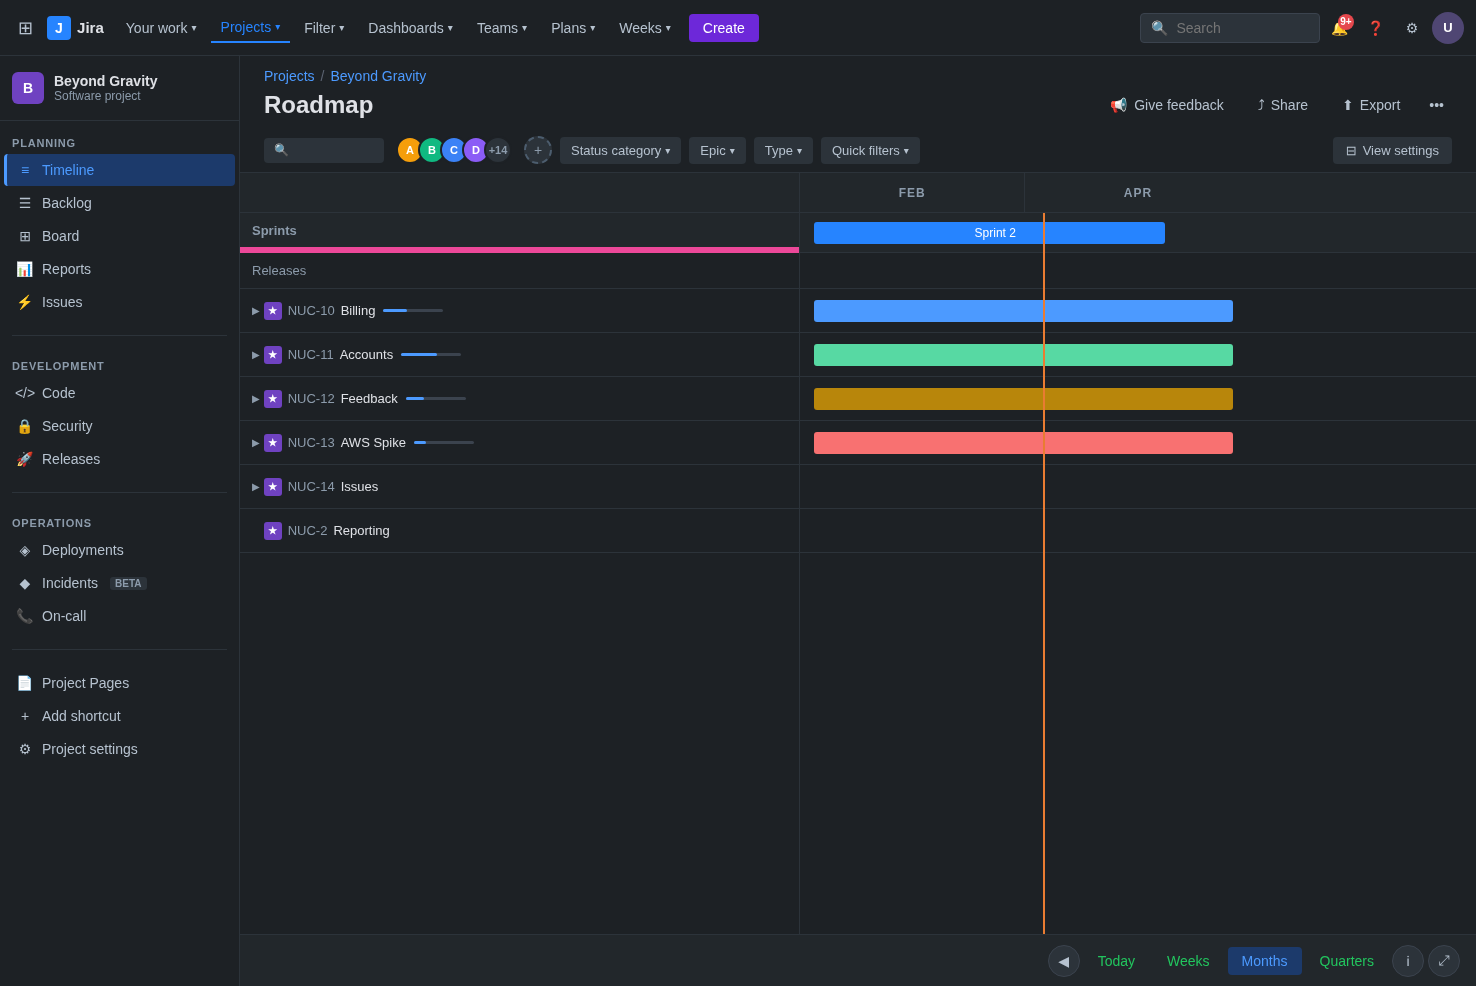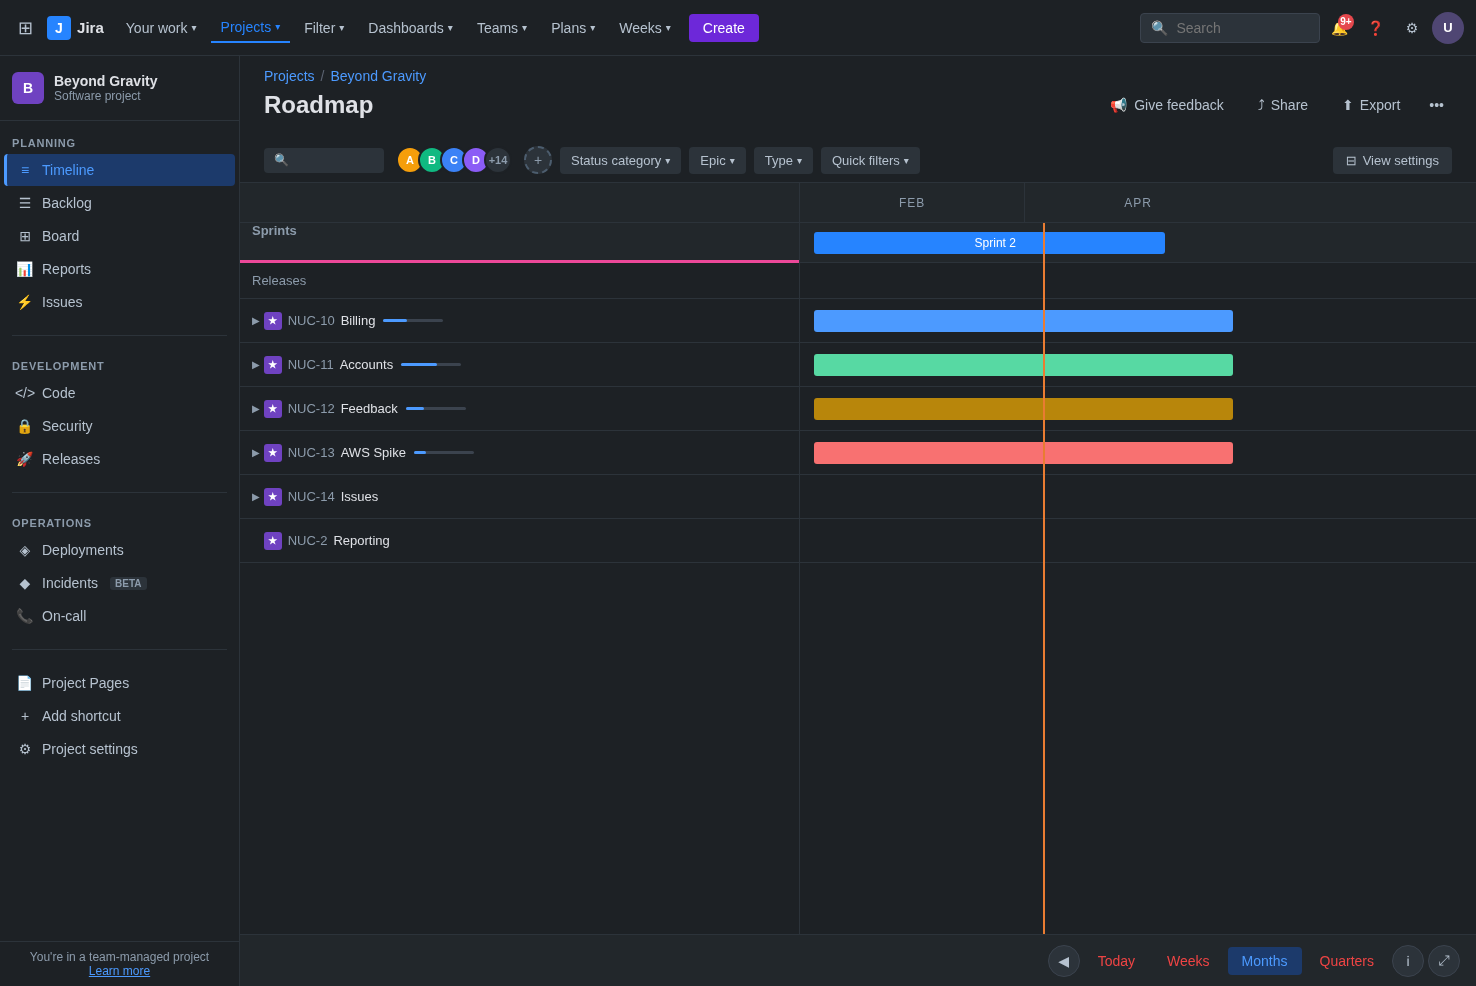--- a/index.html
+++ b/index.html
@@ -55,21 +55,21 @@
     .beta-badge { background: #2c333a; color: #8c9bab; border-radius: 3px; font-size: 10px; padding: 1px 5px; margin-left: 4px; font-weight: 600; }
 
     
     .main-content { flex: 1; display: flex; flex-direction: column; overflow: hidden; background: #1d2125; }
 
     
     .page-header { padding: 12px 24px 0; }
     .breadcrumb { display: flex; align-items: center; gap: 6px; color: #8c9bab; font-size: 14px; margin-bottom: 6px; }
     .breadcrumb-link { color: #4c9aff; cursor: pointer; }
     .breadcrumb-sep { color: #5c6472; }
-    .page-title-row { display: flex; align-items: center; justify-content: space-between; margin-bottom: 18px; }
+    .page-title-row { display: flex; align-items: center; justify-content: space-between; margin-bottom: 8px; }
     .page-title { color: #dfe1e6; font-size: 24px; font-weight: 600; }
     .page-actions { display: flex; align-items: center; gap: 8px; }
     .action-btn { display: flex; align-items: center; gap: 6px; padding: 6px 12px; border-radius: 4px; cursor: pointer; color: #b6c2cf; background: transparent; border: 1px solid transparent; font-size: 14px; }
     .action-btn-icon { font-size: 14px; }
     .more-btn { padding: 6px 8px; border-radius: 4px; cursor: pointer; color: #b6c2cf; }
 
     
     .toolbar { padding: 8px 24px; display: flex; align-items: center; gap: 8px; border-bottom: 1px solid #2c333a; }
     .search-filter { display: flex; align-items: center; gap: 6px; background: #2c333a; border-radius: 4px; padding: 5px 10px; width: 120px; }
     .search-filter input { background: none; border: none; outline: none; color: #b6c2cf; width: 100%; font-size: 13px; }
@@ -80,29 +80,29 @@
     .add-person-btn { width: 28px; height: 28px; border-radius: 50%; background: #2c333a; border: 2px dashed #4c5d6e; display: flex; align-items: center; justify-content: center; cursor: pointer; color: #8c9bab; margin-left: 4px; font-size: 14px; }
     .filter-btn { display: flex; align-items: center; gap: 4px; padding: 5px 10px; background: #2c333a; border-radius: 4px; cursor: pointer; color: #b6c2cf; font-size: 13px; border: 1px solid transparent; }
     .filter-btn .chevron { font-size: 10px; }
     .view-settings-btn { display: flex; align-items: center; gap: 6px; padding: 5px 12px; background: #2c333a; border-radius: 4px; cursor: pointer; color: #b6c2cf; font-size: 13px; margin-left: auto; border: 1px solid transparent; }
 
     
     .roadmap-container { flex: 1; overflow: hidden; display: flex; flex-direction: column; }
     .roadmap-header-row { display: flex; height: 40px; border-bottom: 1px solid #2c333a; background: #22272b; }
     .roadmap-label-col { width: 560px; flex-shrink: 0; border-right: 1px solid #2c333a; }
     .roadmap-months { flex: 1; display: grid; grid-template-columns: 1fr 1fr 1fr; }
-    .month-col { border-right: 1px solid #2c333a; display: flex; align-items: center; justify-content: center; color: #8c9bab; font-size: 12px; font-weight: 400; letter-spacing: 1px; }
+    .month-col { border-right: 1px solid #2c333a; display: flex; align-items: center; justify-content: center; color: #8c9bab; font-size: 12px; font-weight: 700; letter-spacing: 1px; }
     .month-col:last-child { border-right: none; }
 
     .roadmap-body { flex: 1; display: flex; overflow: hidden; position: relative; }
     .roadmap-left-panel { width: 560px; flex-shrink: 0; border-right: 1px solid #2c333a; overflow-y: auto; }
     .roadmap-right-panel { flex: 1; overflow: hidden; position: relative; }
 
     
-    .sprint-row { height: 40px; display: flex; align-items: flex-start; padding: 0 12px; border-bottom: 3px solid #ec4899; background: #22272b; }
+    .sprint-row { height: 40px; display: flex; align-items: center; padding: 0 12px; border-bottom: 6px solid #ec4899; background: #22272b; }
     .sprint-label { color: #8c9bab; font-size: 13px; font-weight: 600; }
     .sprint-bar-row { height: 40px; border-bottom: 1px solid #2c333a; background: #22272b; position: relative; }
     .sprint-bar { position: absolute; top: 50%; transform: translateY(-50%); height: 22px; background: #2684ff; border-radius: 3px; display: flex; align-items: center; justify-content: center; color: white; font-size: 12px; font-weight: 500; }
 
     
     .releases-row { height: 36px; display: flex; align-items: center; padding: 0 12px; border-bottom: 1px solid #2c333a; background: #1d2125; }
     .releases-label { color: #8c9bab; font-size: 13px; }
     .releases-right-row { height: 36px; border-bottom: 1px solid #2c333a; background: #1d2125; }
 
     
@@ -118,21 +118,21 @@
     .gantt-row { height: 44px; border-bottom: 1px solid #2c333a; position: relative; }
     .gantt-bar { position: absolute; top: 50%; transform: translateY(-50%); height: 22px; border-radius: 3px; display: flex; align-items: center; justify-content: flex-start; }
 
     
     .today-line { position: absolute; top: 0; bottom: 0; width: 2px; background: #e97c32; z-index: 5; }
     .today-marker { position: absolute; top: 0; width: 0; height: 0; border-left: 6px solid transparent; border-right: 6px solid transparent; border-top: 8px solid #e97c32; transform: translateX(-50%); }
 
     
     .bottom-bar { height: 52px; background: #22272b; border-top: 1px solid #2c333a; display: flex; align-items: center; justify-content: flex-end; padding: 0 16px; gap: 4px; }
     .bottom-nav-btn { width: 32px; height: 32px; border-radius: 50%; background: #2c333a; display: flex; align-items: center; justify-content: center; cursor: pointer; color: #b6c2cf; border: 1px solid #3b434e; }
-    .time-btn { padding: 6px 14px; border-radius: 4px; cursor: pointer; color: #ef4444; font-size: 14px; background: transparent; border: none; }
+    .time-btn { padding: 6px 14px; border-radius: 4px; cursor: pointer; color: #22c55e; font-size: 14px; background: transparent; border: none; }
     .time-btn.active { background: #1c3a6b; color: #4c9aff; border-radius: 4px; }
     .info-btn { width: 32px; height: 32px; border-radius: 50%; background: #2c333a; display: flex; align-items: center; justify-content: center; cursor: pointer; color: #b6c2cf; border: 1px solid #3b434e; }
     .expand-btn { width: 32px; height: 32px; border-radius: 50%; background: #2c333a; display: flex; align-items: center; justify-content: center; cursor: pointer; color: #b6c2cf; border: 1px solid #3b434e; }
   </style>
 </head>
 <body>
 
 <nav class="top-nav">
   <div class="nav-logo-area">
     <span class="nav-grid-icon">⊞</span>
@@ -273,26 +273,20 @@
       <div class="sidebar-item">
         <span class="sidebar-item-icon">+</span>
         <span class="sidebar-item-label">Add shortcut</span>
       </div>
       <div class="sidebar-item">
         <span class="sidebar-item-icon">⚙</span>
         <span class="sidebar-item-label">Project settings</span>
       </div>
     </div>
 
-    <div class="sidebar-footer">
-      <div class="sidebar-footer-text">You're in a team-managed project</div>
-      <div class="sidebar-footer-text">
-        <span class="sidebar-footer-link">Learn more</span>
-      </div>
-    </div>
   </aside>
 
   <main class="main-content">
 
     <div class="page-header">
       <div class="breadcrumb">
         <span class="breadcrumb-link">Projects</span>
         <span class="breadcrumb-sep">/</span>
         <span class="breadcrumb-link">Beyond Gravity</span>
       </div>

